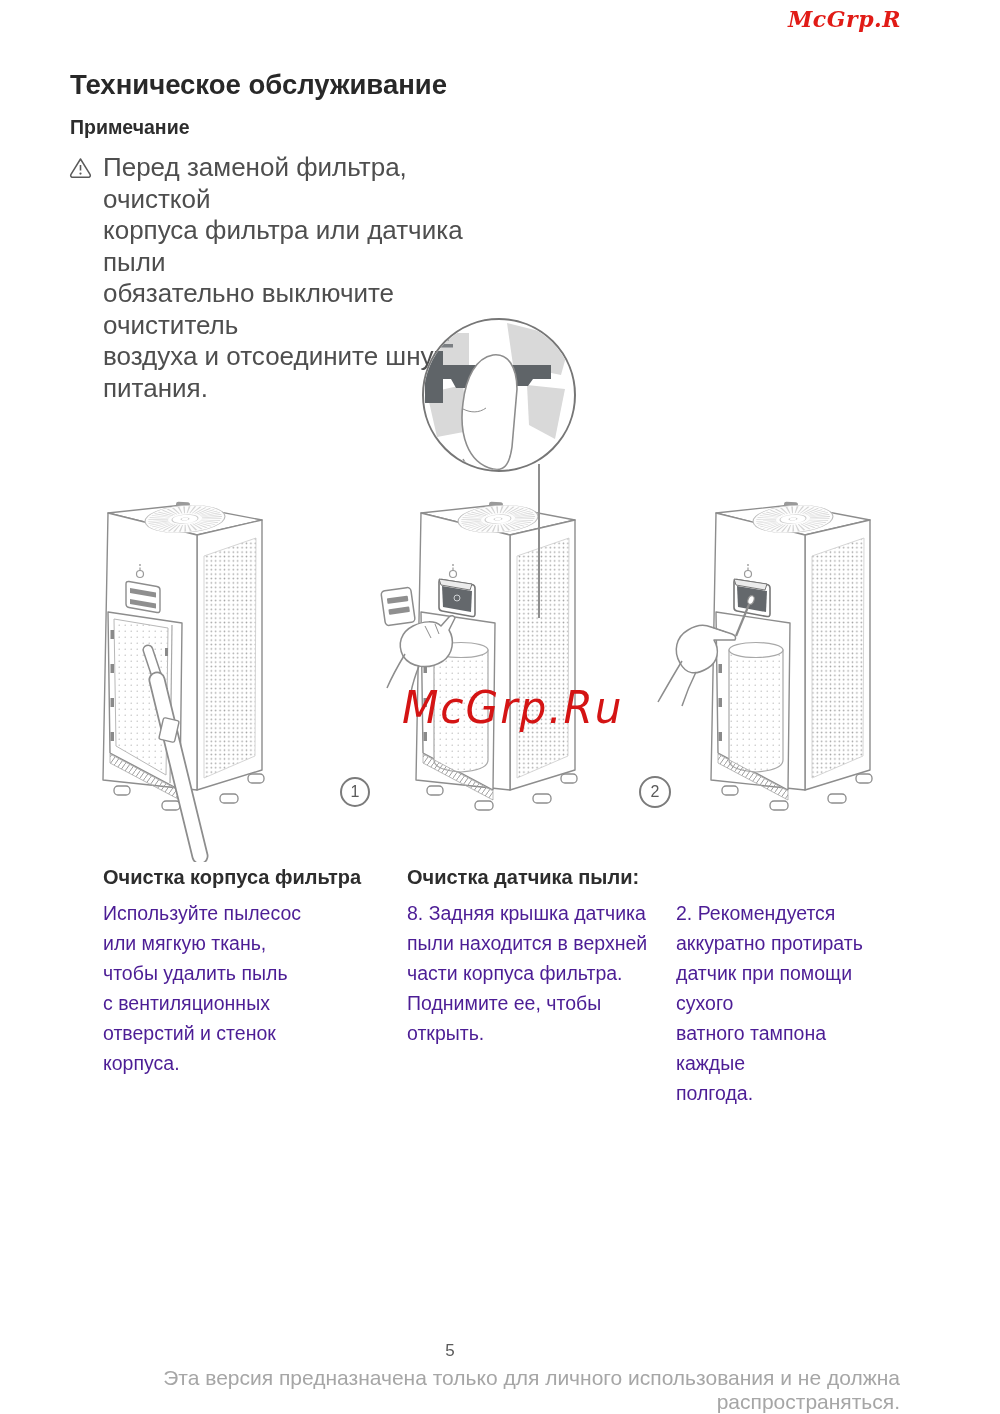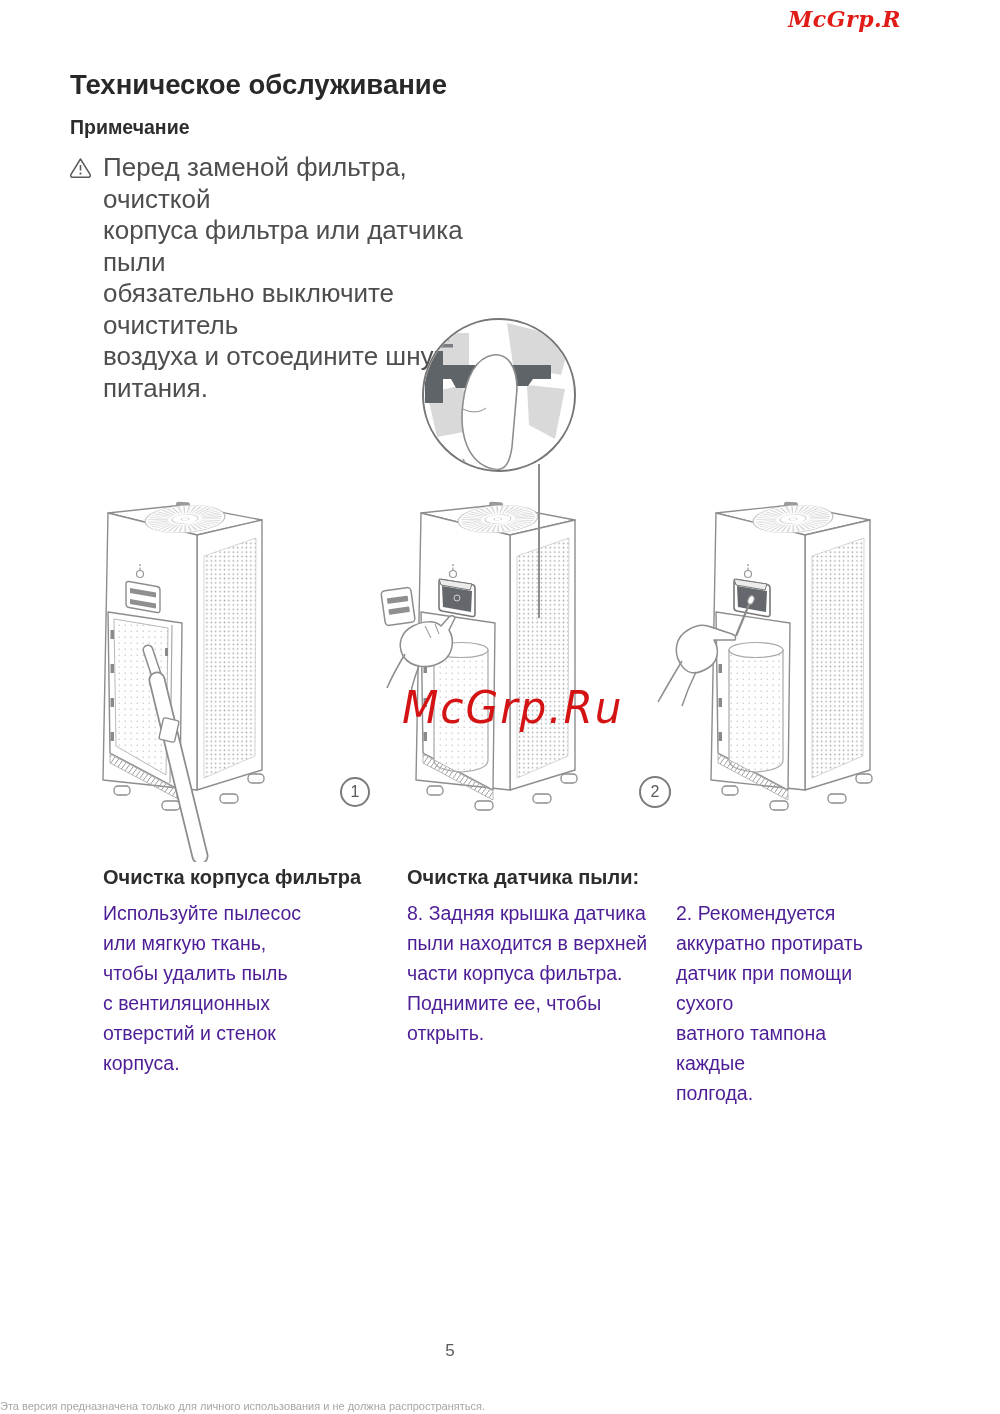--- a/index.html
+++ b/index.html
@@ -23,21 +23,21 @@
   .watermark{position:absolute;left:402px;top:682px;font-family:"DejaVu Sans",sans-serif;
              font-style:italic;font-size:44px;color:#d41414;letter-spacing:2px;transform:scaleX(.96);
              transform-origin:left top;white-space:nowrap;}
   .col{position:absolute;top:864px;}
   .col.c1{left:103px;}
   .col.c2{left:383px;margin-left:24px;}
   .col.c3{left:676px;}
   .col h3{margin:0;font-size:20px;line-height:26px;font-weight:700;color:#2d2d2d;white-space:nowrap;min-height:26px;}
   .col p{margin:8px 0 0 0;font-size:19.5px;line-height:30px;color:#4c1d95;white-space:pre-line;}
   .pagenum{position:absolute;left:0;top:1341px;width:100%;text-align:center;font-size:17px;color:#5a5a5a;}
-  .disclaimer{position:absolute;left:0;top:1400px;width:100%;text-align:left;font-size:11px;color:#a6a6a6;}
+  .disclaimer{position:absolute;left:0;top:1366px;width:100%;text-align:right;font-size:21px;color:#a6a6a6;}
   svg{display:block;}
 </style>
 </head>
 <body>
 
 <svg width="0" height="0" style="position:absolute" aria-hidden="true">
   <defs>
     <pattern id="mesh" width="4.4" height="4.4" patternUnits="userSpaceOnUse">
       <circle cx="1.3" cy="1.3" r="0.8" fill="#a3a3a3"></circle>
     </pattern>

